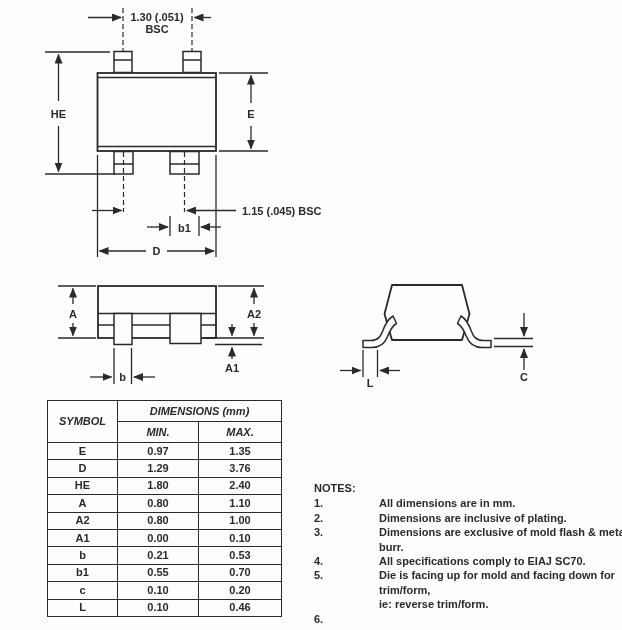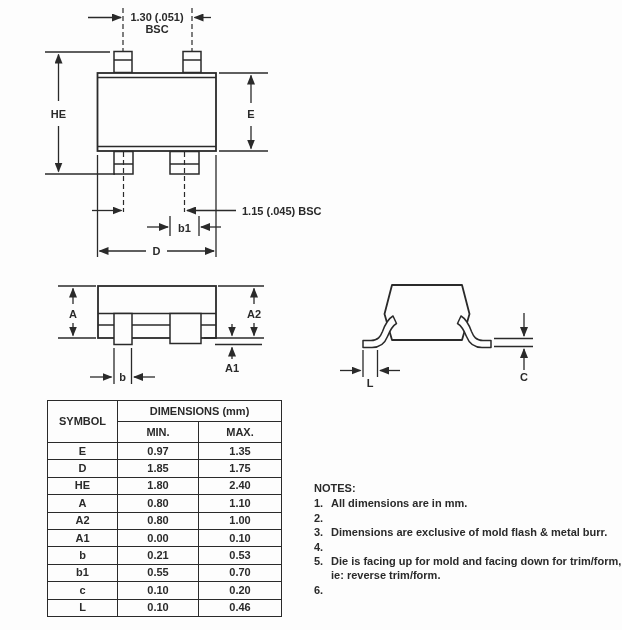--- a/index.html
+++ b/index.html
@@ -17,30 +17,30 @@
   }
   .dim-table{
     position:absolute;left:47px;top:400px;width:234px;
     border-collapse:collapse;table-layout:fixed;
     font-size:11px;font-weight:bold;color:#2a2a2a;
   }
   .dim-table th,.dim-table td{
     border:1.5px solid #2a2a2a;text-align:center;
     padding:0;height:16.4px;line-height:1;
   }
-  .dim-table thead th{height:20px;}
+  .dim-table thead th{height:20px;font-style:italic;}
   .col-sym{width:70px;}.col-min{width:81px;}.col-max{width:83px;}
   .notes{
     position:absolute;left:314px;top:481px;width:316px;
     font-size:11px;font-weight:bold;color:#2a2a2a;line-height:14.4px;
   }
   .notes-title{margin-bottom:1px;}
   .note-item{display:flex;}
   .note-num{width:17px;flex:0 0 17px;}
-  .note-text{white-space:pre-line;}
+  .note-text{white-space:pre-line;margin-left:48px;}
 </style>
 </head>
 <body>
 
 <svg width="622" height="630" viewBox="0 0 622 630">
   <defs>
     <marker id="ah" viewBox="0 0 10 8" refX="9" refY="4" markerWidth="10" markerHeight="8" orient="auto" markerUnits="userSpaceOnUse">
       <path d="M0,0 L10,4 L0,8 Z" fill="#2a2a2a"></path>
     </marker>
   </defs>
@@ -209,22 +209,22 @@
     </tr>
   </thead>
   <tbody>
     <tr>
         <td>E</td>
         <td>0.97</td>
         <td>1.35</td>
       </tr>
     <tr>
         <td>D</td>
-        <td>1.85</td>
-        <td>1.75</td>
+        <td>1.29</td>
+        <td>3.76</td>
       </tr>
     <tr>
         <td>HE</td>
         <td>1.80</td>
         <td>2.40</td>
       </tr>
     <tr>
         <td>A</td>
         <td>0.80</td>
         <td>1.10</td>
@@ -263,27 +263,29 @@
 </table>
 
 <div class="notes">
   <div class="notes-title">NOTES:</div>
   <div class="note-item">
     <span class="note-num">1.</span>
     <span class="note-text">All dimensions are in mm.</span>
   </div>
   <div class="note-item">
     <span class="note-num">2.</span>
+    <span class="note-text">Dimensions are inclusive of plating.</span>
   </div>
   <div class="note-item">
     <span class="note-num">3.</span>
     <span class="note-text">Dimensions are exclusive of mold flash &amp; metal burr.</span>
   </div>
   <div class="note-item">
     <span class="note-num">4.</span>
+    <span class="note-text">All specifications comply to EIAJ SC70.</span>
   </div>
   <div class="note-item">
     <span class="note-num">5.</span>
     <span class="note-text">Die is facing up for mold and facing down for trim/form,
 ie: reverse trim/form.</span>
   </div>
   <div class="note-item">
     <span class="note-num">6.</span>
   </div>
 </div>

